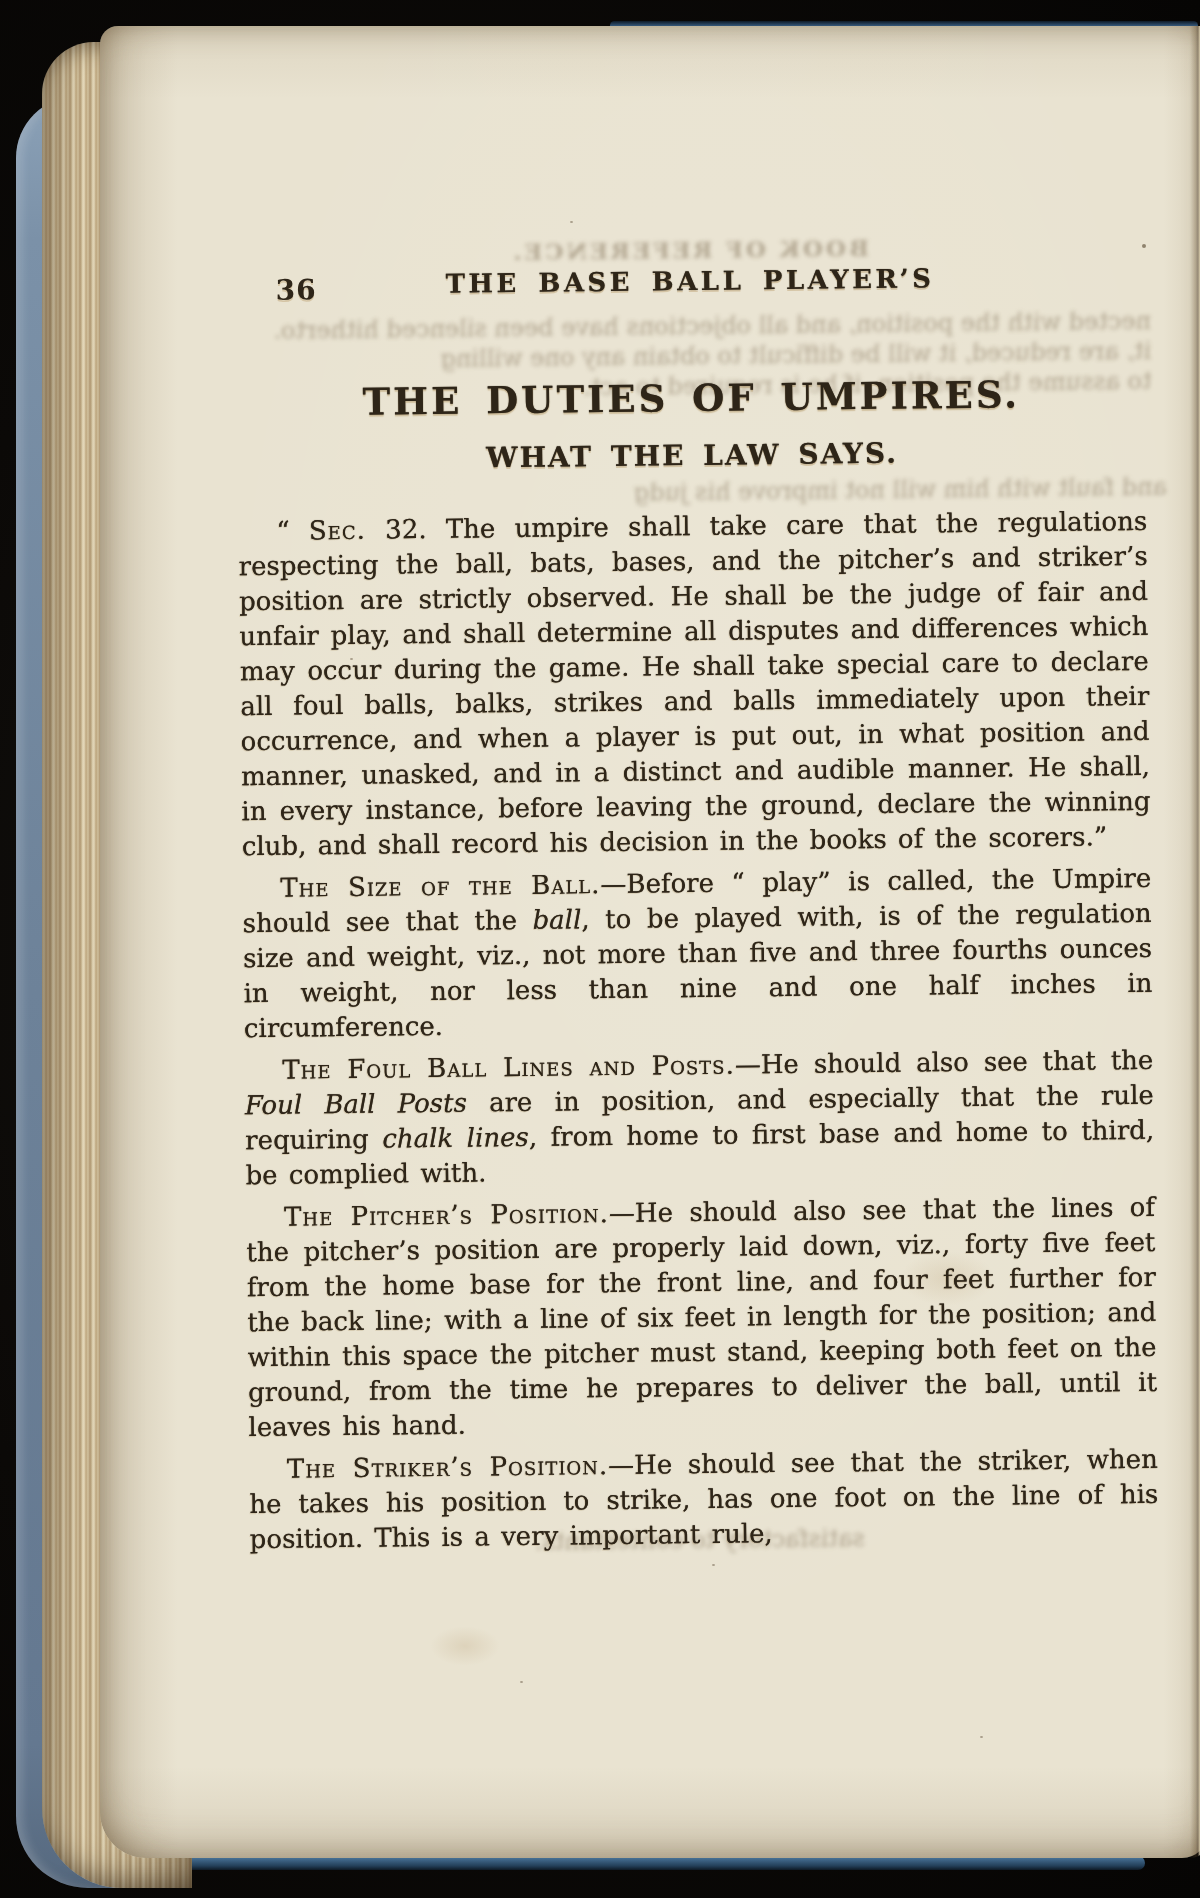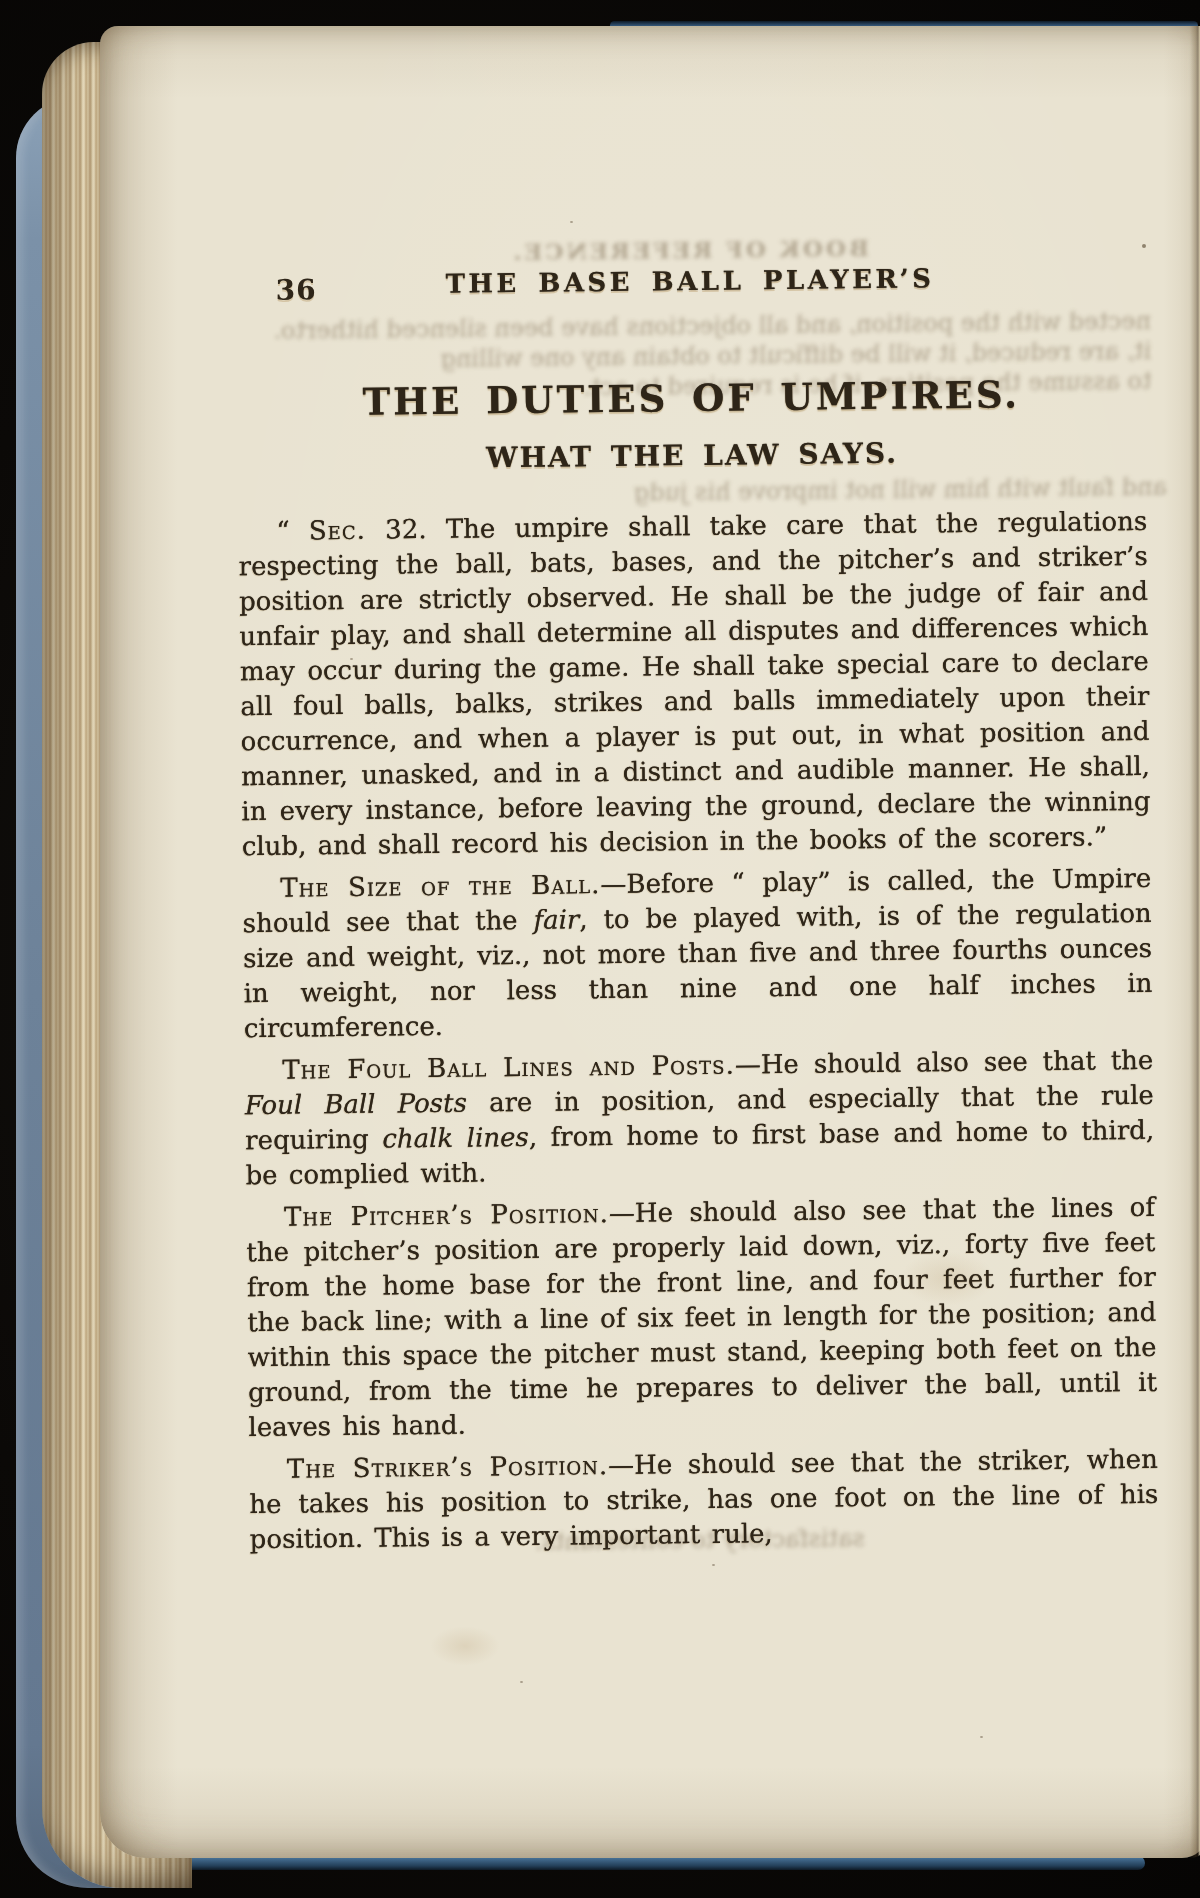--- a/index.html
+++ b/index.html
@@ -122,21 +122,21 @@
       <div class="running-head">
         <span class="pagenum">36</span>
         <span class="running-title">THE BASE BALL PLAYER’S</span>
       </div>
 
       <h1 class="title">THE DUTIES OF UMPIRES.</h1>
       <h2 class="subtitle">WHAT THE LAW SAYS.</h2>
 
       <div class="bodytext">
           <p class="para"><span>“ </span><span class="smallcaps">Sec.</span><span> 32.  The umpire shall take care that the regulations respecting the ball, bats, bases, and the pitcher’s and striker’s position are strictly observed.  He shall be the judge of fair and unfair play, and shall determine all disputes and differences which may occur during the game.  He shall take special care to declare all foul balls, balks, strikes and balls immediately upon their occurrence, and when a player is put out, in what position and manner, unasked, and in a distinct and audible manner.  He shall, in every instance, before leaving the ground, declare the winning club, and shall record his decision in the books of the scorers.”</span></p>
-          <p class="para"><span class="smallcaps">The Size of the Ball.</span><span>—Before “ play” is called, the Umpire should see that the </span><span class="italic">fair</span><span>, to be played with, is of the regulation size and weight, viz., not more than five and three fourths ounces in weight, nor less than nine and one half inches in circumference.</span></p>
+          <p class="para"><span class="smallcaps">The Size of the Ball.</span><span>—Before “ play” is called, the Umpire should see that the </span><span class="italic">ball</span><span>, to be played with, is of the regulation size and weight, viz., not more than five and three fourths ounces in weight, nor less than nine and one half inches in circumference.</span></p>
           <p class="para"><span class="smallcaps">The Foul Ball Lines and Posts.</span><span>—He should also see that the </span><span class="italic">Foul Ball Posts</span><span> are in position, and especially that the rule requiring </span><span class="italic">chalk lines</span><span>, from home to first base and home to third, be complied with.</span></p>
           <p class="para"><span class="smallcaps">The Pitcher’s Position.</span><span>—He should also see that the lines of the pitcher’s position are properly laid down, viz., forty five feet from the home base for the front line, and four feet further for the back line; with a line of six feet in length for the position; and within this space the pitcher must stand, keeping both feet on the ground, from the time he prepares to deliver the ball, until it leaves his hand.</span></p>
           <p class="para"><span class="smallcaps">The Striker’s Position.</span><span>—He should see that the striker, when he takes his position to strike, has one foot on the line of his position.  This is a very important rule,</span></p>
         </div>
 
     </div>
 
     <div class="page-fold"></div>
     <i class="etick" style="top:458px;"></i>
     <i class="etick" style="top:490px;"></i>

